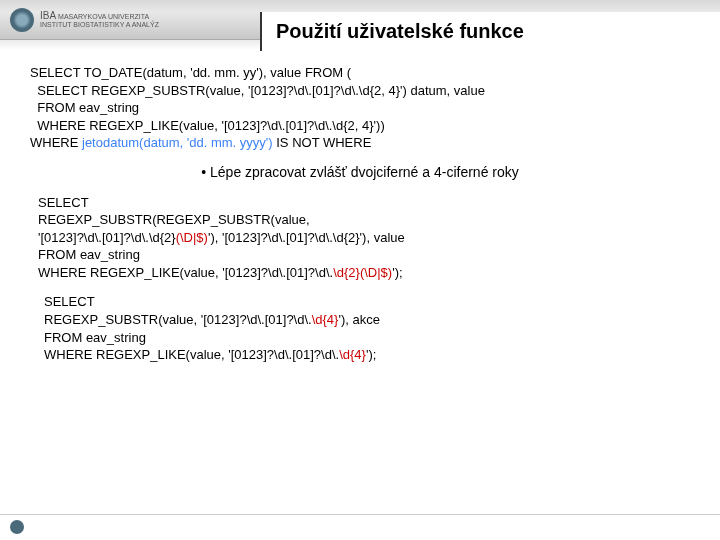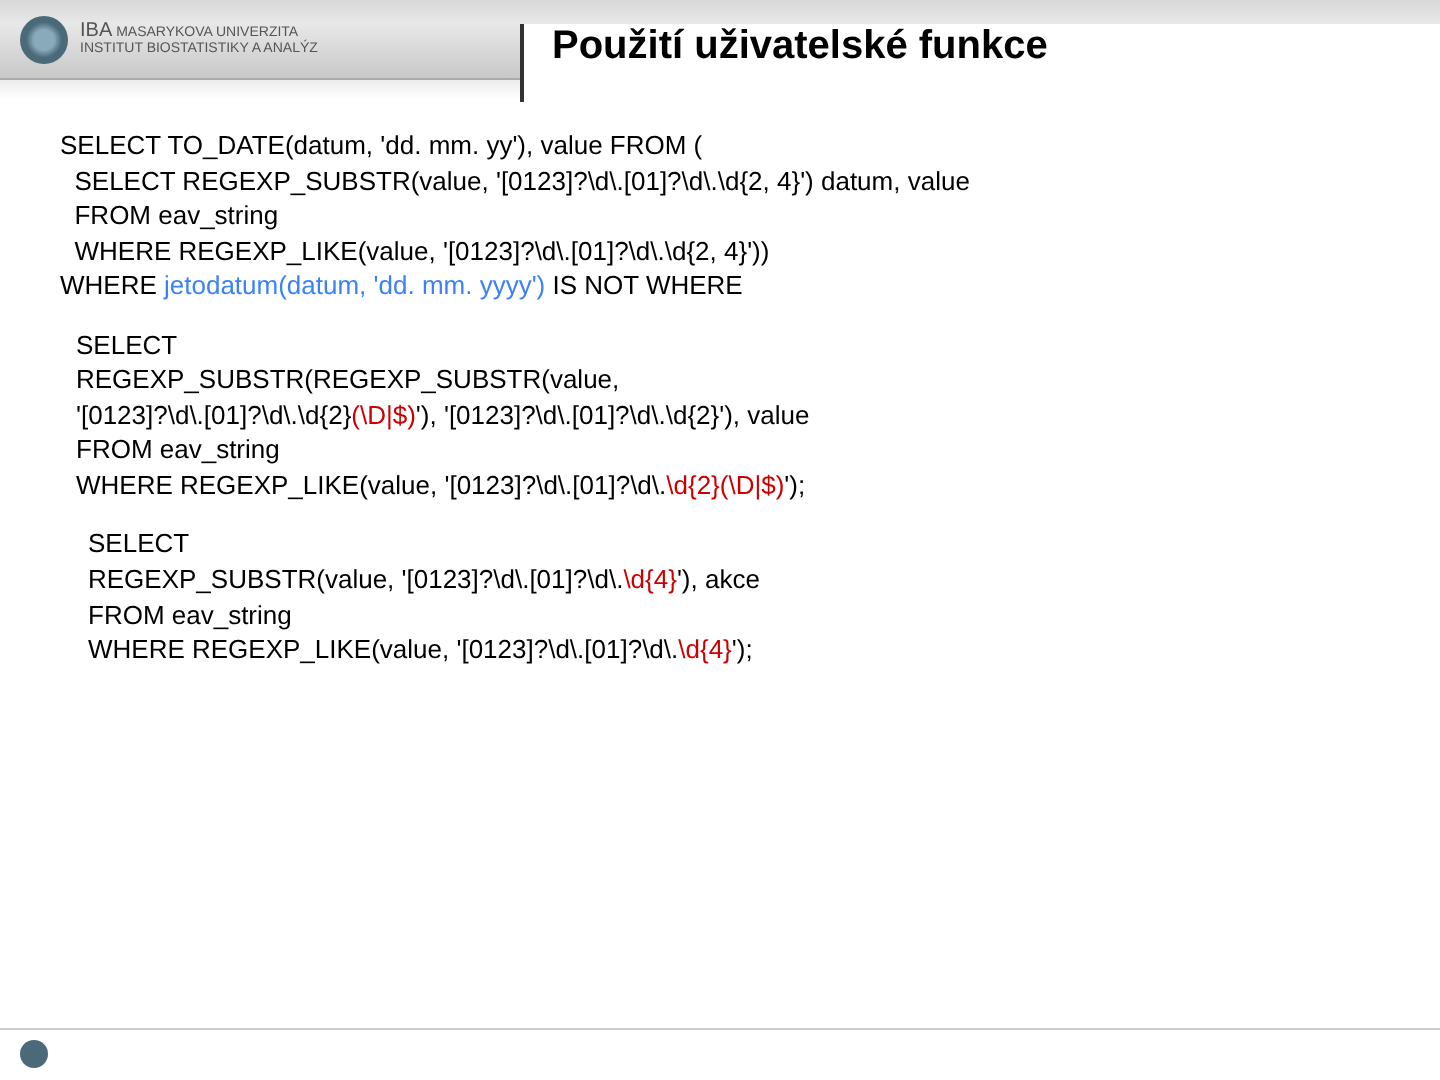--- a/index.html
+++ b/index.html
@@ -45,21 +45,21 @@
     font-size: 7px;
     color: #555;
     line-height: 1.1;
   }
   .logo-text .b { font-weight: normal; font-size: 10px; }
   .title-area {
     flex: 1;
     background: #fff;
     height: 100%;
     display: flex;
-    align-items: flex-start;
+    align-items: center;
     padding-left: 14px;
     border-left: 2px solid #333;
     margin-top: 24px;
   }
   .title-area h1 {
     font-size: 20px;
     font-weight: bold;
     color: #000;
   }
   .sub-header-shadow {
@@ -128,20 +128,21 @@
 <div class="sub-header-shadow"></div>
 
 <div class="content">
 
   <div class="code-block"><span>SELECT TO_DATE(datum, 'dd. mm. yy'), value FROM (</span>
 <span>  SELECT REGEXP_SUBSTR(value, '[0123]?\d\.[01]?\d\.\d{2, 4}') datum, value</span>
 <span>  FROM eav_string</span>
 <span>  WHERE REGEXP_LIKE(value, '[0123]?\d\.[01]?\d\.\d{2, 4}'))</span>
 <span>WHERE </span><span class="fn">jetodatum(datum, 'dd. mm. yyyy')</span><span> IS NOT WHERE</span></div>
 
+  <div class="bullet">• Lépe zpracovat zvlášť dvojciferné a 4-ciferné roky</div>
 
   <div class="code-block indent1"><span>SELECT</span>
 <span>REGEXP_SUBSTR(REGEXP_SUBSTR(value,</span>
 <span>'[0123]?\d\.[01]?\d\.\d{2}</span><span class="pat">(\D|$)</span><span>'), '[0123]?\d\.[01]?\d\.\d{2}'), value</span>
 <span>FROM eav_string</span>
 <span>WHERE REGEXP_LIKE(value, '[0123]?\d\.[01]?\d\.</span><span class="pat">\d{2}(\D|$)</span><span>');</span></div>
 
   <div class="code-block indent2"><span>SELECT</span>
 <span>REGEXP_SUBSTR(value, '[0123]?\d\.[01]?\d\.</span><span class="pat">\d{4}</span><span>'), akce</span>
 <span>FROM eav_string</span>

